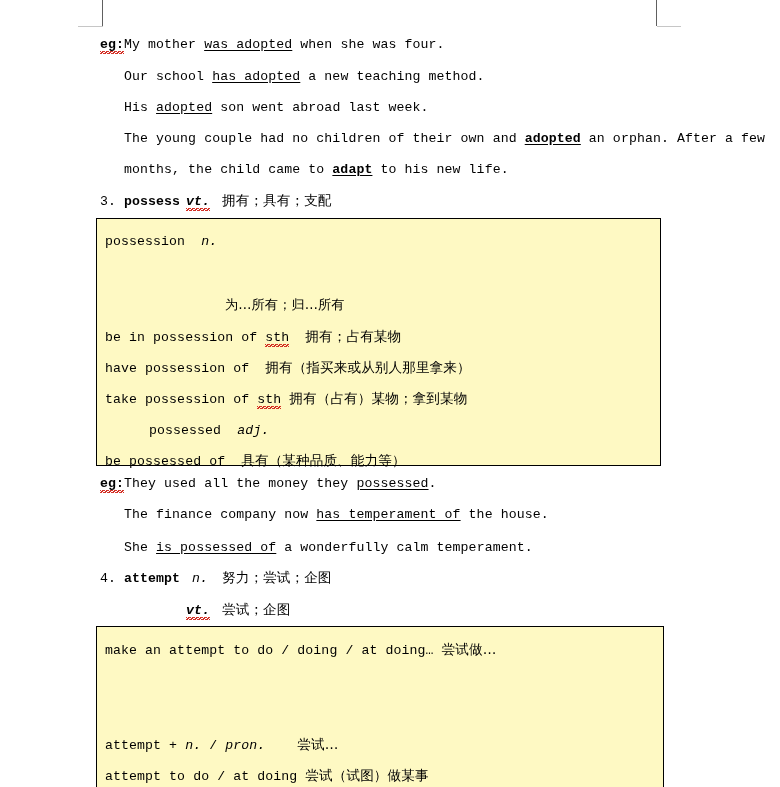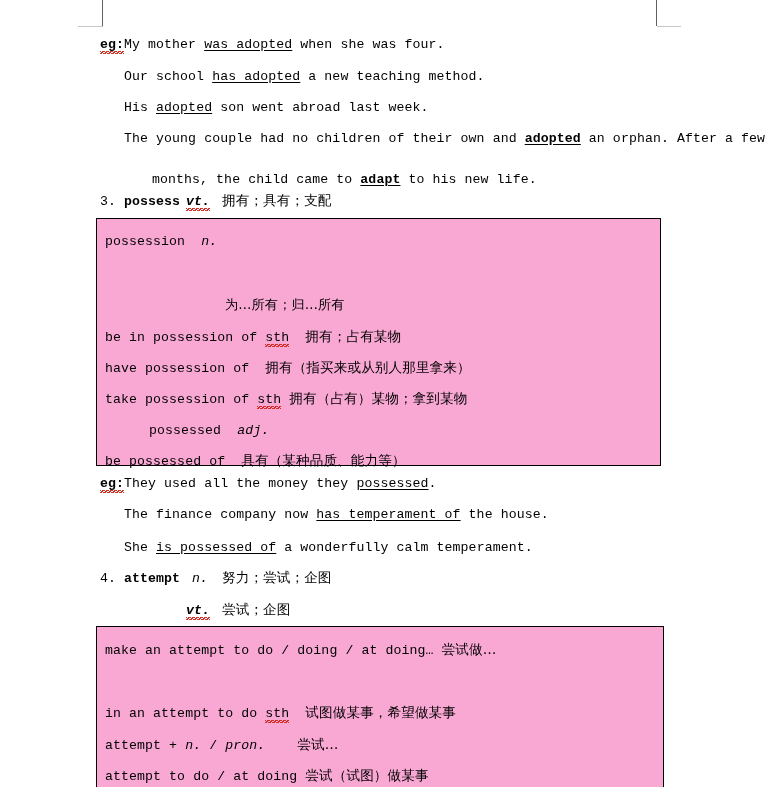--- a/index.html
+++ b/index.html
@@ -93,21 +93,21 @@
         transparent 1px, transparent 2px);
     background-size: 4px 3px;
     opacity: 0.95;
   }
 
   
   .box {
     position: absolute;
     border: 1px solid #000000;
     box-sizing: border-box;
-    background: #f9a8d4;
+    background: #fef9c3;
   }
   .box.open-bottom { border-bottom: none; padding-left: 32px; }
 
   .box .line { font-size: 13.2px; }
 </style>
 </head>
 <body>
 
 <div class="page">
 
@@ -129,21 +129,21 @@
     </div>
 
     <div class="line" style="left:124px; top:101px;">
       <span>His </span><span class="u">adopted</span><span> son went abroad last week.</span>
     </div>
 
     <div class="line" style="left:124px; top:132px;">
       <span>The young couple had no children of their own and </span><span class="bu">adopted</span><span> an orphan. After a few</span>
     </div>
 
-    <div class="line" style="left:124px; top:173px;margin-left:28px;">
+    <div class="line" style="left:124px; top:163px;">
       <span>months, the child came to </span><span class="bu">adapt</span><span> to his new life.</span>
     </div>
 
     <div class="line" style="left:100px; top:195px;">3.</div>
     <div class="line b" style="left:124px; top:195px;">possess</div>
     <div class="line" style="left:186px; top:195px;">
       <span class="bi sq">vt.</span>
     </div>
     <div class="line cn" style="left:222px; top:194px;">拥有；具有；支配</div>
 
@@ -202,23 +202,20 @@
       <span class="bi sq">vt.</span>
     </div>
     <div class="line cn" style="left:222px; top:603px;">尝试；企图</div>
 
     <div class="box open-bottom" style="left:96px; top:626px; width:568px; height:161px;">
       <div class="line" style="left:8px; top:16px;">
         <span>make an attempt to do / doing / at doing…</span><span>&nbsp;</span><span class="cn">尝试做…</span>
       </div>
 
 
-      <div class="line" style="left:8px; top:79px;">
-        <span>in an attempt to do </span><span class="sq">sth</span><span>&nbsp;&nbsp;</span><span class="cn">试图做某事，希望做某事</span>
-      </div>
 
       <div class="line" style="left:8px; top:142px;">
         <span>attempt to do / at doing</span><span>&nbsp;</span><span class="cn">尝试（试图）做某事</span>
       </div>
 
       <div class="line" style="left:8px; top:111px;">
         <span>attempt + </span><span class="i">n.</span><span> / </span><span class="i">pron.</span><span>&nbsp;&nbsp;&nbsp;&nbsp;</span><span class="cn">尝试…</span>
       </div>
     </div>
 

